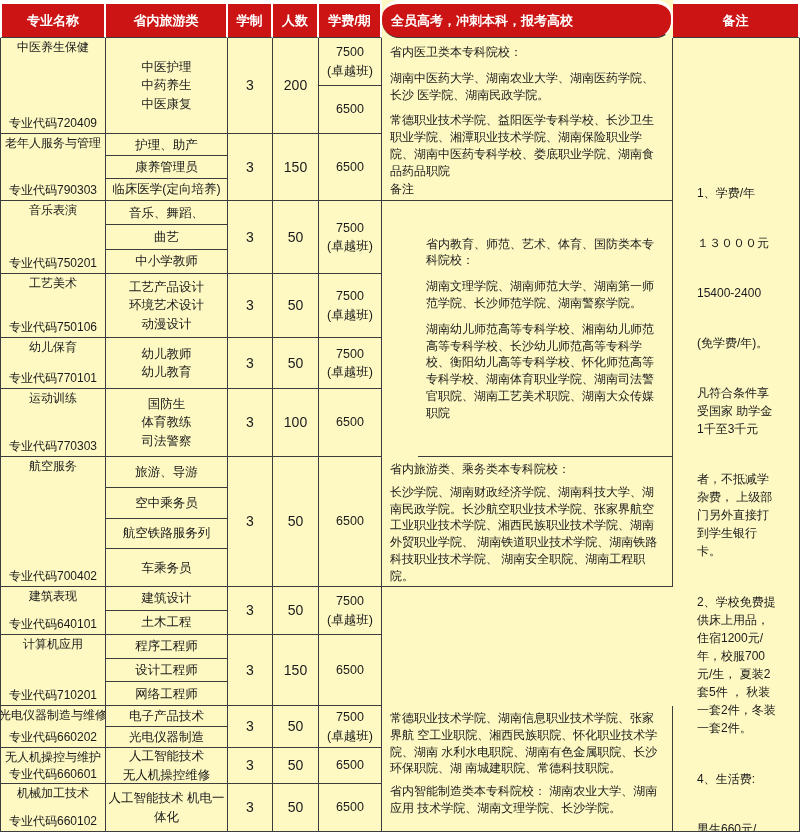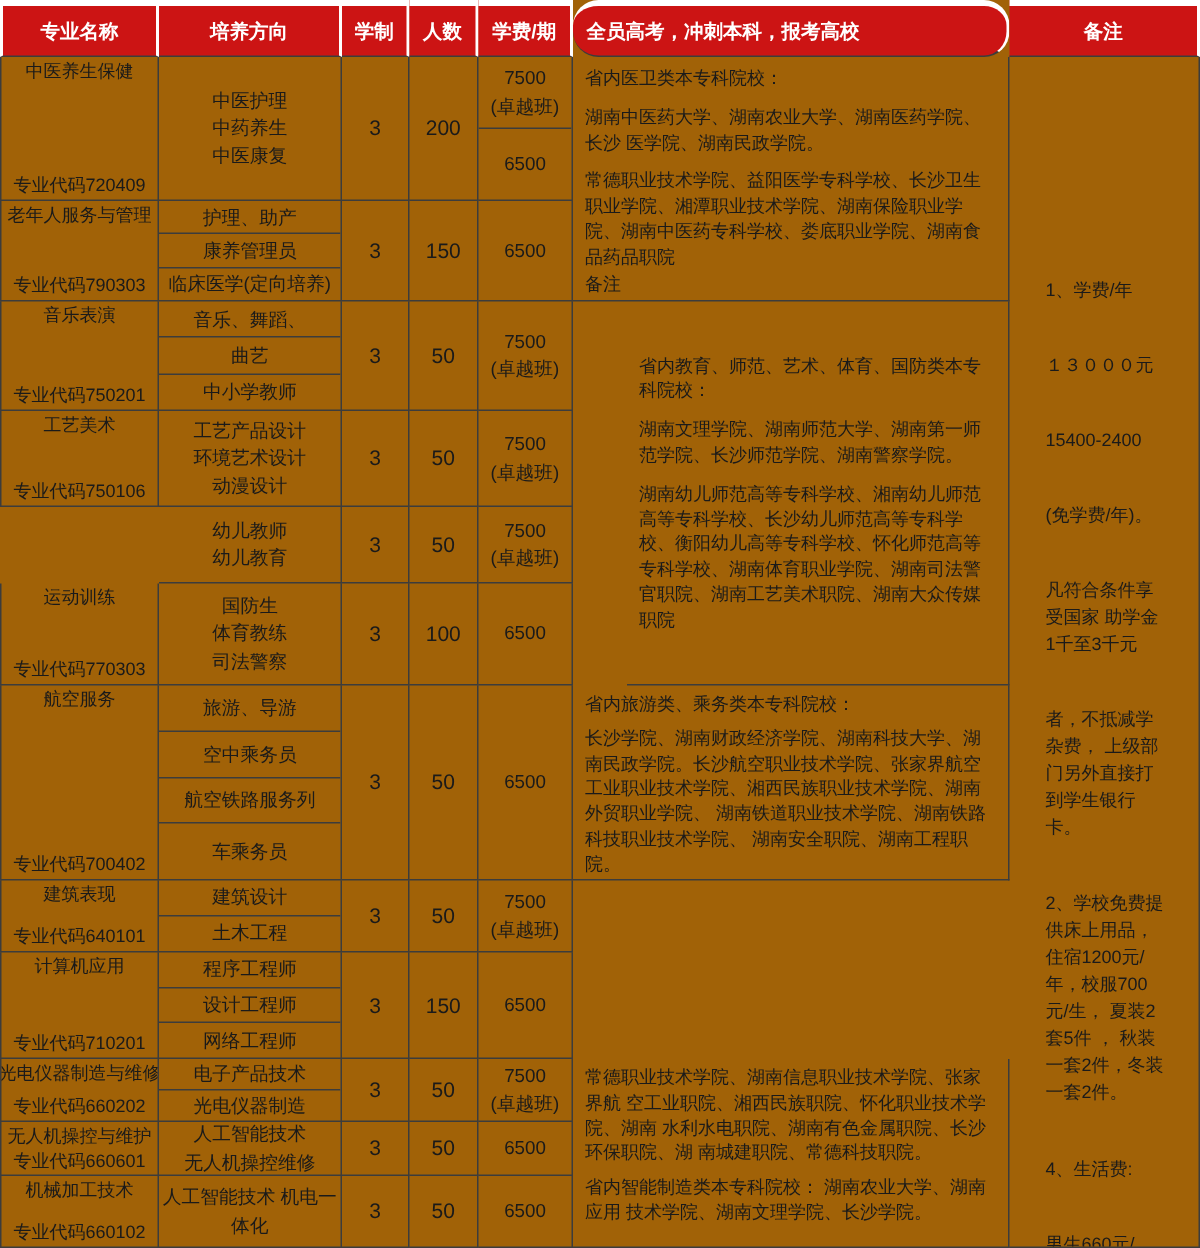--- a/index.html
+++ b/index.html
@@ -4,21 +4,21 @@
 <style>
   html,body { margin:0; padding:0; background:#fff; }
   .t {
     position:relative;
     display:grid;
     width:800px; height:832px;
     grid-template-columns:106px 122px 45px 46px 63px 291px 127px;
     grid-template-rows:38px 96px 67px 73px 64px 51px 68px 130px 48px 71px 42px 36px 48px;
     font-family:"Liberation Sans", sans-serif;
     color:#1a1a1a;
-    background:#a16207;
+    background:#fef9c3;
     box-sizing:border-box;
   }
   .t * { box-sizing:border-box; }
   .h {
     background:#cc1414; color:#fff; font-weight:bold; font-size:13px;
     display:flex; align-items:center; justify-content:center;
     border-right:2px solid #fff; border-top:4px solid #fff; border-bottom:1px solid #3c3c3c;
     overflow:hidden; white-space:nowrap;
   }
   .h.first { border-left:2px solid #fff; }
@@ -55,21 +55,21 @@
   }
   .np { margin:16px; }
   .np.gap { margin-top:17px; }
 </style>
 </head>
 <body>
 
 <div class="t">
 
   <div class="h first" style="grid-area:1/1">专业名称</div>
-  <div class="h" style="grid-area:1/2">培养方向</div>
+  <div class="h" style="grid-area:1/2">省内旅游类</div>
   <div class="h" style="grid-area:1/3">学制</div>
   <div class="h" style="grid-area:1/4">人数</div>
   <div class="h" style="grid-area:1/5">学费/期</div>
   <div class="h left" style="grid-area:1/6">全员高考，冲刺本科，报考高校</div>
   <div class="h" style="grid-area:1/7">备注</div>
 
   <div class="c edge" style="grid-area:2/1">
     <div class="maj">中医养生保健</div>
     <div class="maj">专业代码720409</div>
   </div>
@@ -130,20 +130,24 @@
     <div>环境艺术设计</div>
     <div>动漫设计</div>
   </div>
   <div class="c num" style="grid-area:5/3">3</div>
   <div class="c num" style="grid-area:5/4">50</div>
   <div class="c" style="grid-area:5/5">
     <div>7500</div>
     <div class="fee-sub">(卓越班)</div>
   </div>
 
+  <div class="c edge" style="grid-area:6/1">
+    <div class="maj">幼儿保育</div>
+    <div class="maj">专业代码770101</div>
+  </div>
   <div class="c" style="grid-area:6/2">
     <div>幼儿教师</div>
     <div>幼儿教育</div>
   </div>
   <div class="c num" style="grid-area:6/3">3</div>
   <div class="c num" style="grid-area:6/4">50</div>
   <div class="c" style="grid-area:6/5">
     <div>7500</div>
     <div class="fee-sub">(卓越班)</div>
   </div>

